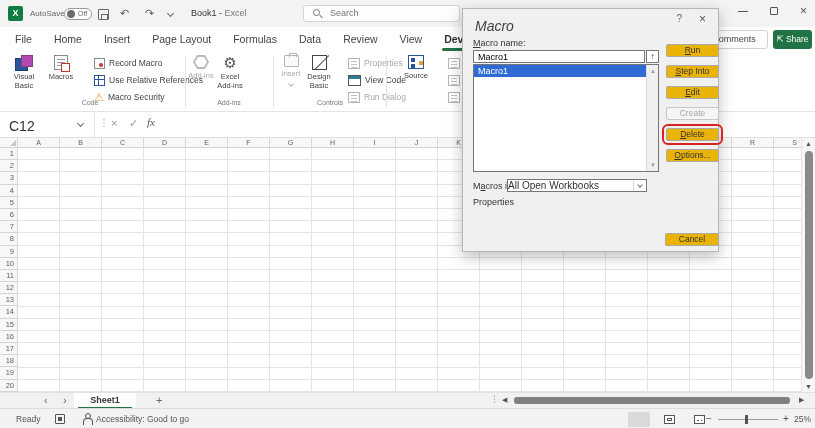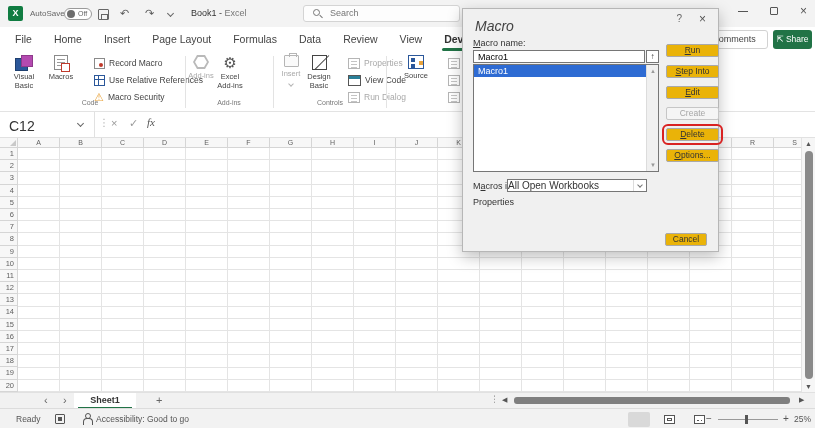--- a/index.html
+++ b/index.html
@@ -173,21 +173,21 @@
   .dlg-btns { position:absolute; left:203px; top:35px; width:53px; display:flex; flex-direction:column; gap:8.5px; }
   .dbtn { height:12.5px; background:#eab308; border:1px solid #a9a9a9; border-radius:2px;
     font-size:8.5px; color:#333; text-align:center; line-height:11px; font-family:"Liberation Sans",sans-serif; }
   .dbtn.dis { color:#a5a5a5; background:#f5f5f5; border-color:#c6c6c6; }
   .dbtn.annotated { outline:2px solid #d92222; outline-offset:2px; }
   .dlg-drop { position:absolute; left:44px; top:170px; width:140px; height:13px; background:#fff;
     border:1px solid #767676; font-size:10px; color:#333; line-height:12px; }
   .dlg-drop .dchev { position:absolute; right:0; top:0; width:13px; height:11px; border-left:1px solid #dcdcdc;
     display:flex; align-items:center; justify-content:center; }
   .dlg-drop .dchev .chev { border-color:#777; width:4px; height:4px; margin-top:-2px; }
-  .dlg-cancel { position:absolute; left:202px; top:224px; width:42px; height:13px; }
+  .dlg-cancel { position:absolute; left:202px; top:224px; width:54px; height:13px; }
   u { text-decoration:underline; }
 </style>
 </head>
 <body>
 
 <div class="app">
 
   <div class="titlebar">
     <div class="xl-logo">X</div>
     <span class="autosave-lbl">AutoSave</span>

